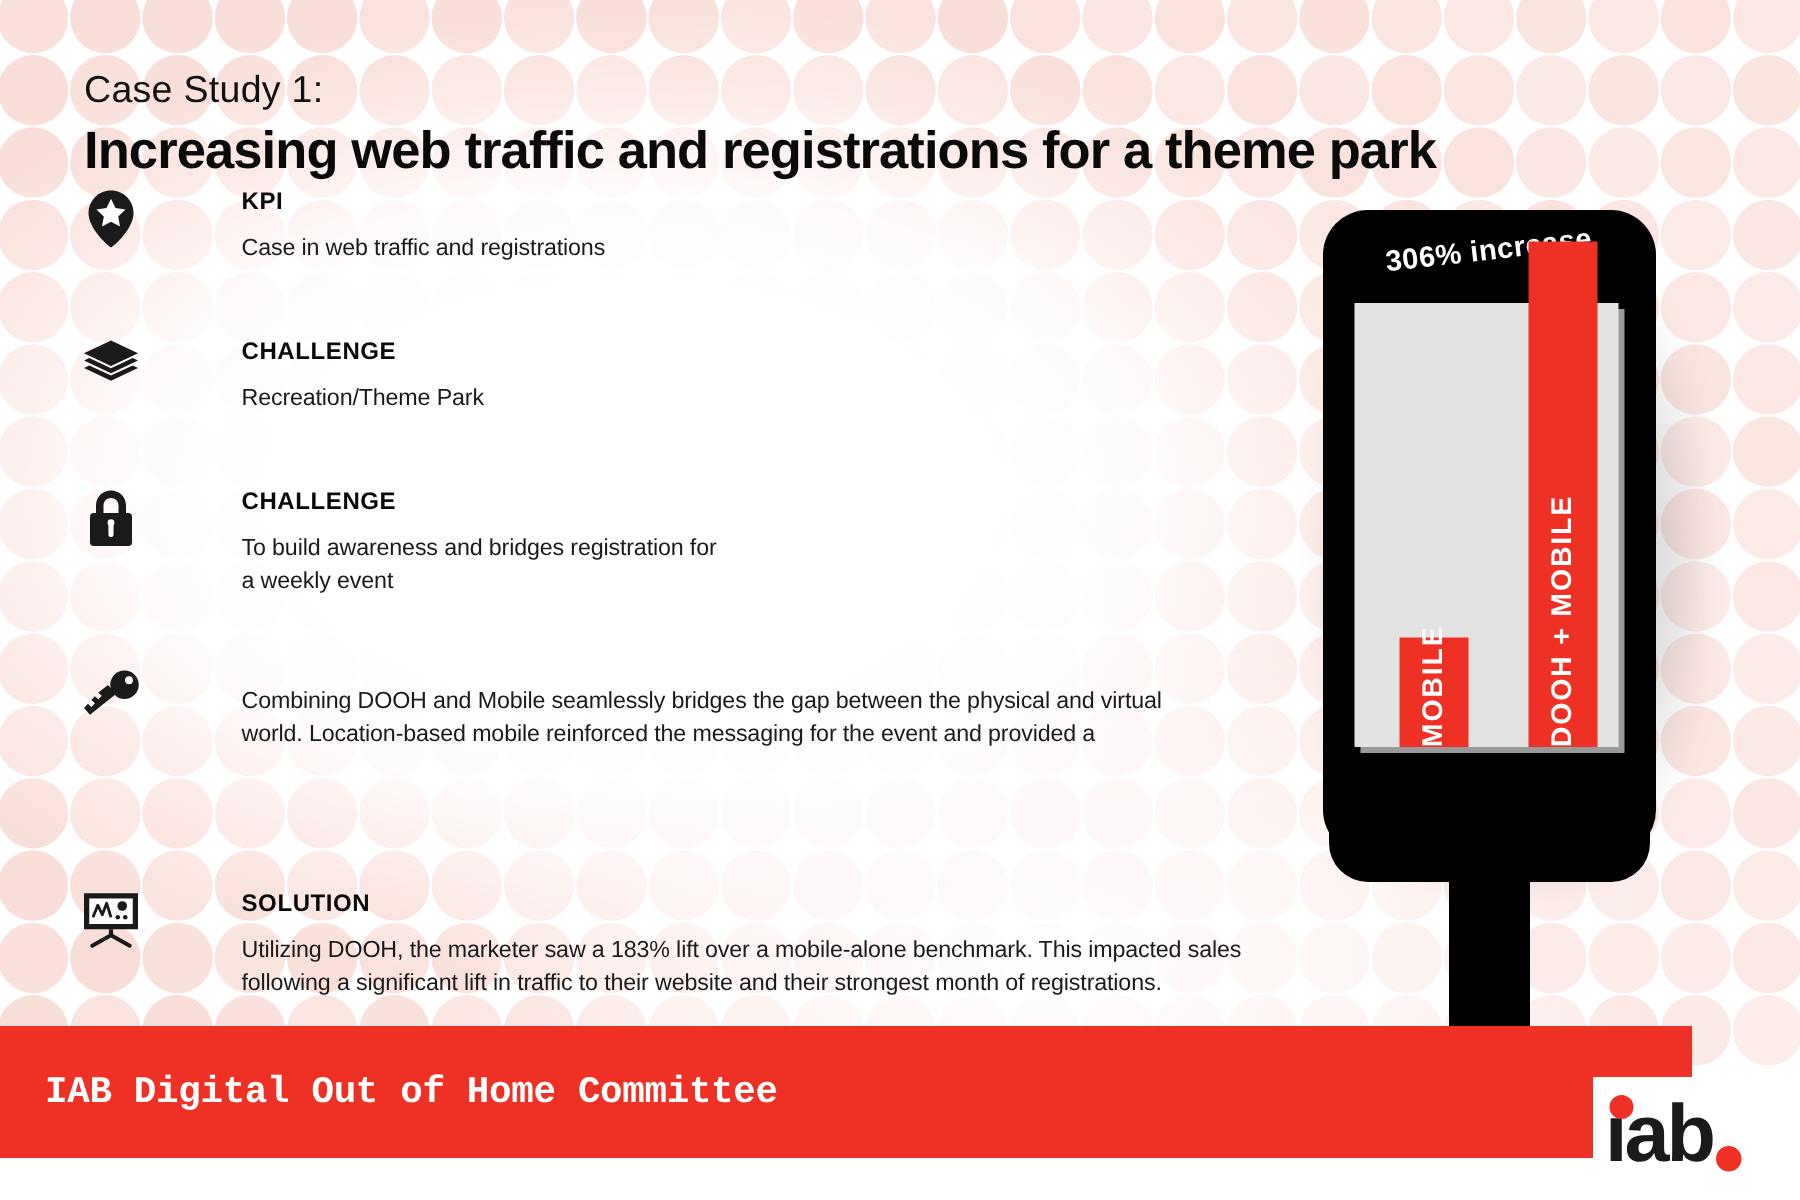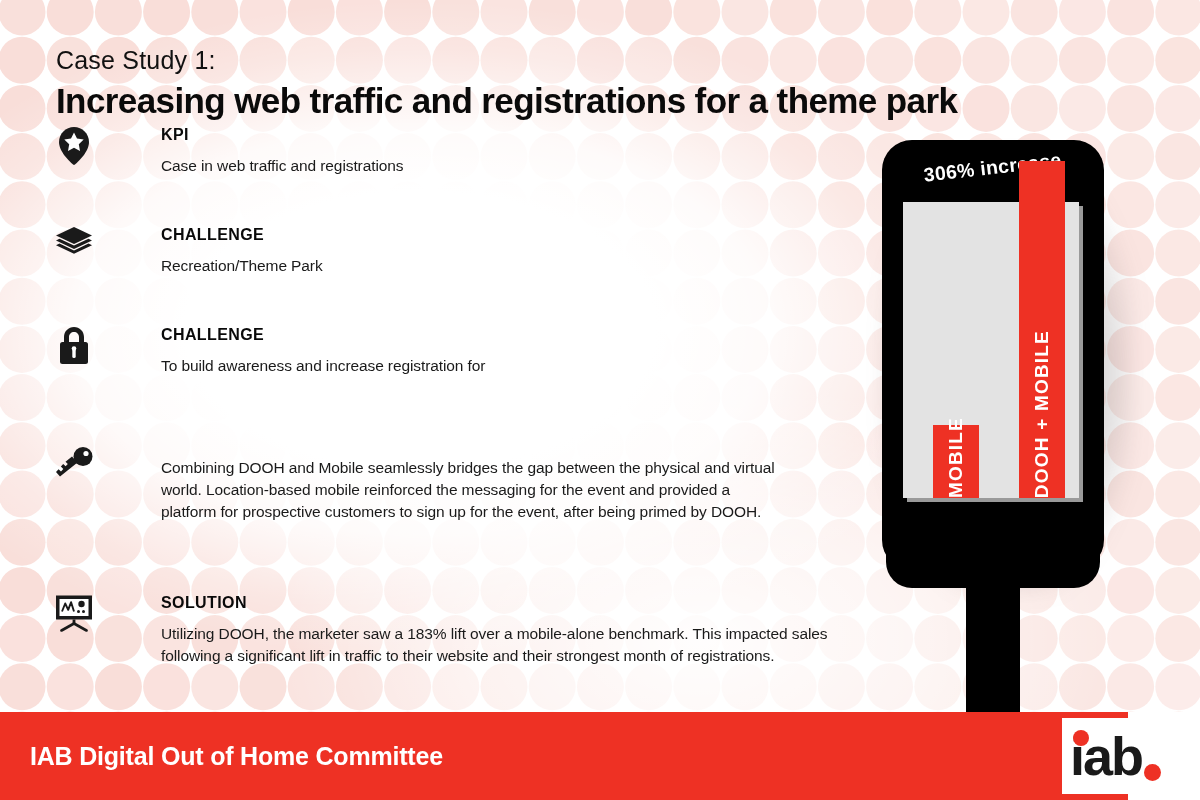--- a/index.html
+++ b/index.html
@@ -221,25 +221,26 @@
     left: 151px;
     top: 21px;
     width: 46px;
     height: 337px;
   }
 
   
   #footer {
     position: absolute;
     left: 0;
-    top: 712px;
+    top: 684px;
     width: 1128px;
     height: 88px;
     background: #ee3124;
     z-index: 10;
+    font-family: Liberation Mono, monospace;
   }
   #footer-title {
     position: absolute;
     left: 30px;
     top: 44px;
     transform: translateY(-50%);
     color: #ffffff;
     font-size: 25px;
     font-weight: bold;
     letter-spacing: -0.2px;
@@ -754,37 +755,37 @@
           <svg width="32" height="40" viewBox="0 0 32 40">
             <path d="M16 1c-5.6 0-10 4.4-10 10v6h5v-6c0-2.9 2.2-5 5-5s5 2.1 5 5v6h5v-6c0-5.6-4.4-10-10-10z" fill="#1a1a1a"></path>
             <rect x="2" y="16" width="28" height="22" rx="2.5" fill="#1a1a1a"></rect>
             <rect x="14.3" y="23" width="3.4" height="9" rx="1.5" fill="#ffffff"></rect>
             <circle cx="16" cy="22.5" r="2.3" fill="#ffffff"></circle>
           </svg>
         </div>
         <div class="sec-body">
           <div class="sec-title">CHALLENGE</div>
           <div class="sec-text">
-            <span class="ln"> To build awareness and increase registration for</span>
+            <span class="ln"> To build awareness and bridges registration for</span>
+            <span class="ln">a weekly event</span>
           </div>
         </div>
       </div>
       <div class="section" style="top: 320px;">
         <div class="sec-icon">
           <svg width="42" height="32" viewBox="0 0 42 32">
             <circle cx="30" cy="10.5" r="9.5" fill="#1a1a1a"></circle>
             <circle cx="33" cy="7.5" r="2.6" fill="#ffffff"></circle>
             <path d="M24.5 16.5L7 30.5l-4-4.5 2.6-2.8 2.4 2.2 2.3-2.5-2.4-2.3 2.3-2.5 2.4 2.2 2.2-2.4-2.3-2.2 6.5-5.1z" fill="#1a1a1a"></path>
           </svg>
         </div>
         <div class="sec-body">
           <div class="sec-text">
             <span class="ln">Combining DOOH and Mobile seamlessly bridges the gap between the physical and virtual</span>
             <span class="ln">world. Location-based mobile reinforced the messaging for the event and provided a</span>
-            <span class="ln">platform for prospective customers to sign up for the event, after being primed by DOOH.</span>
           </div>
         </div>
       </div>
       <div class="section" style="top: 468px;">
         <div class="sec-icon">
           <svg width="42" height="38" viewBox="0 0 42 38">
             <rect x="3" y="1.5" width="36" height="24" fill="#1a1a1a"></rect>
             <rect x="6.5" y="5" width="29" height="17" fill="#ffffff"></rect>
             <path d="M9 17.5l3.2-8 3.0 6.3 2.9-7.6 2.9 9.3" fill="none" stroke="#1a1a1a" stroke-width="1.9" stroke-linejoin="round"></path>
             <circle cx="28.5" cy="10" r="3.2" fill="#1a1a1a"></circle>

